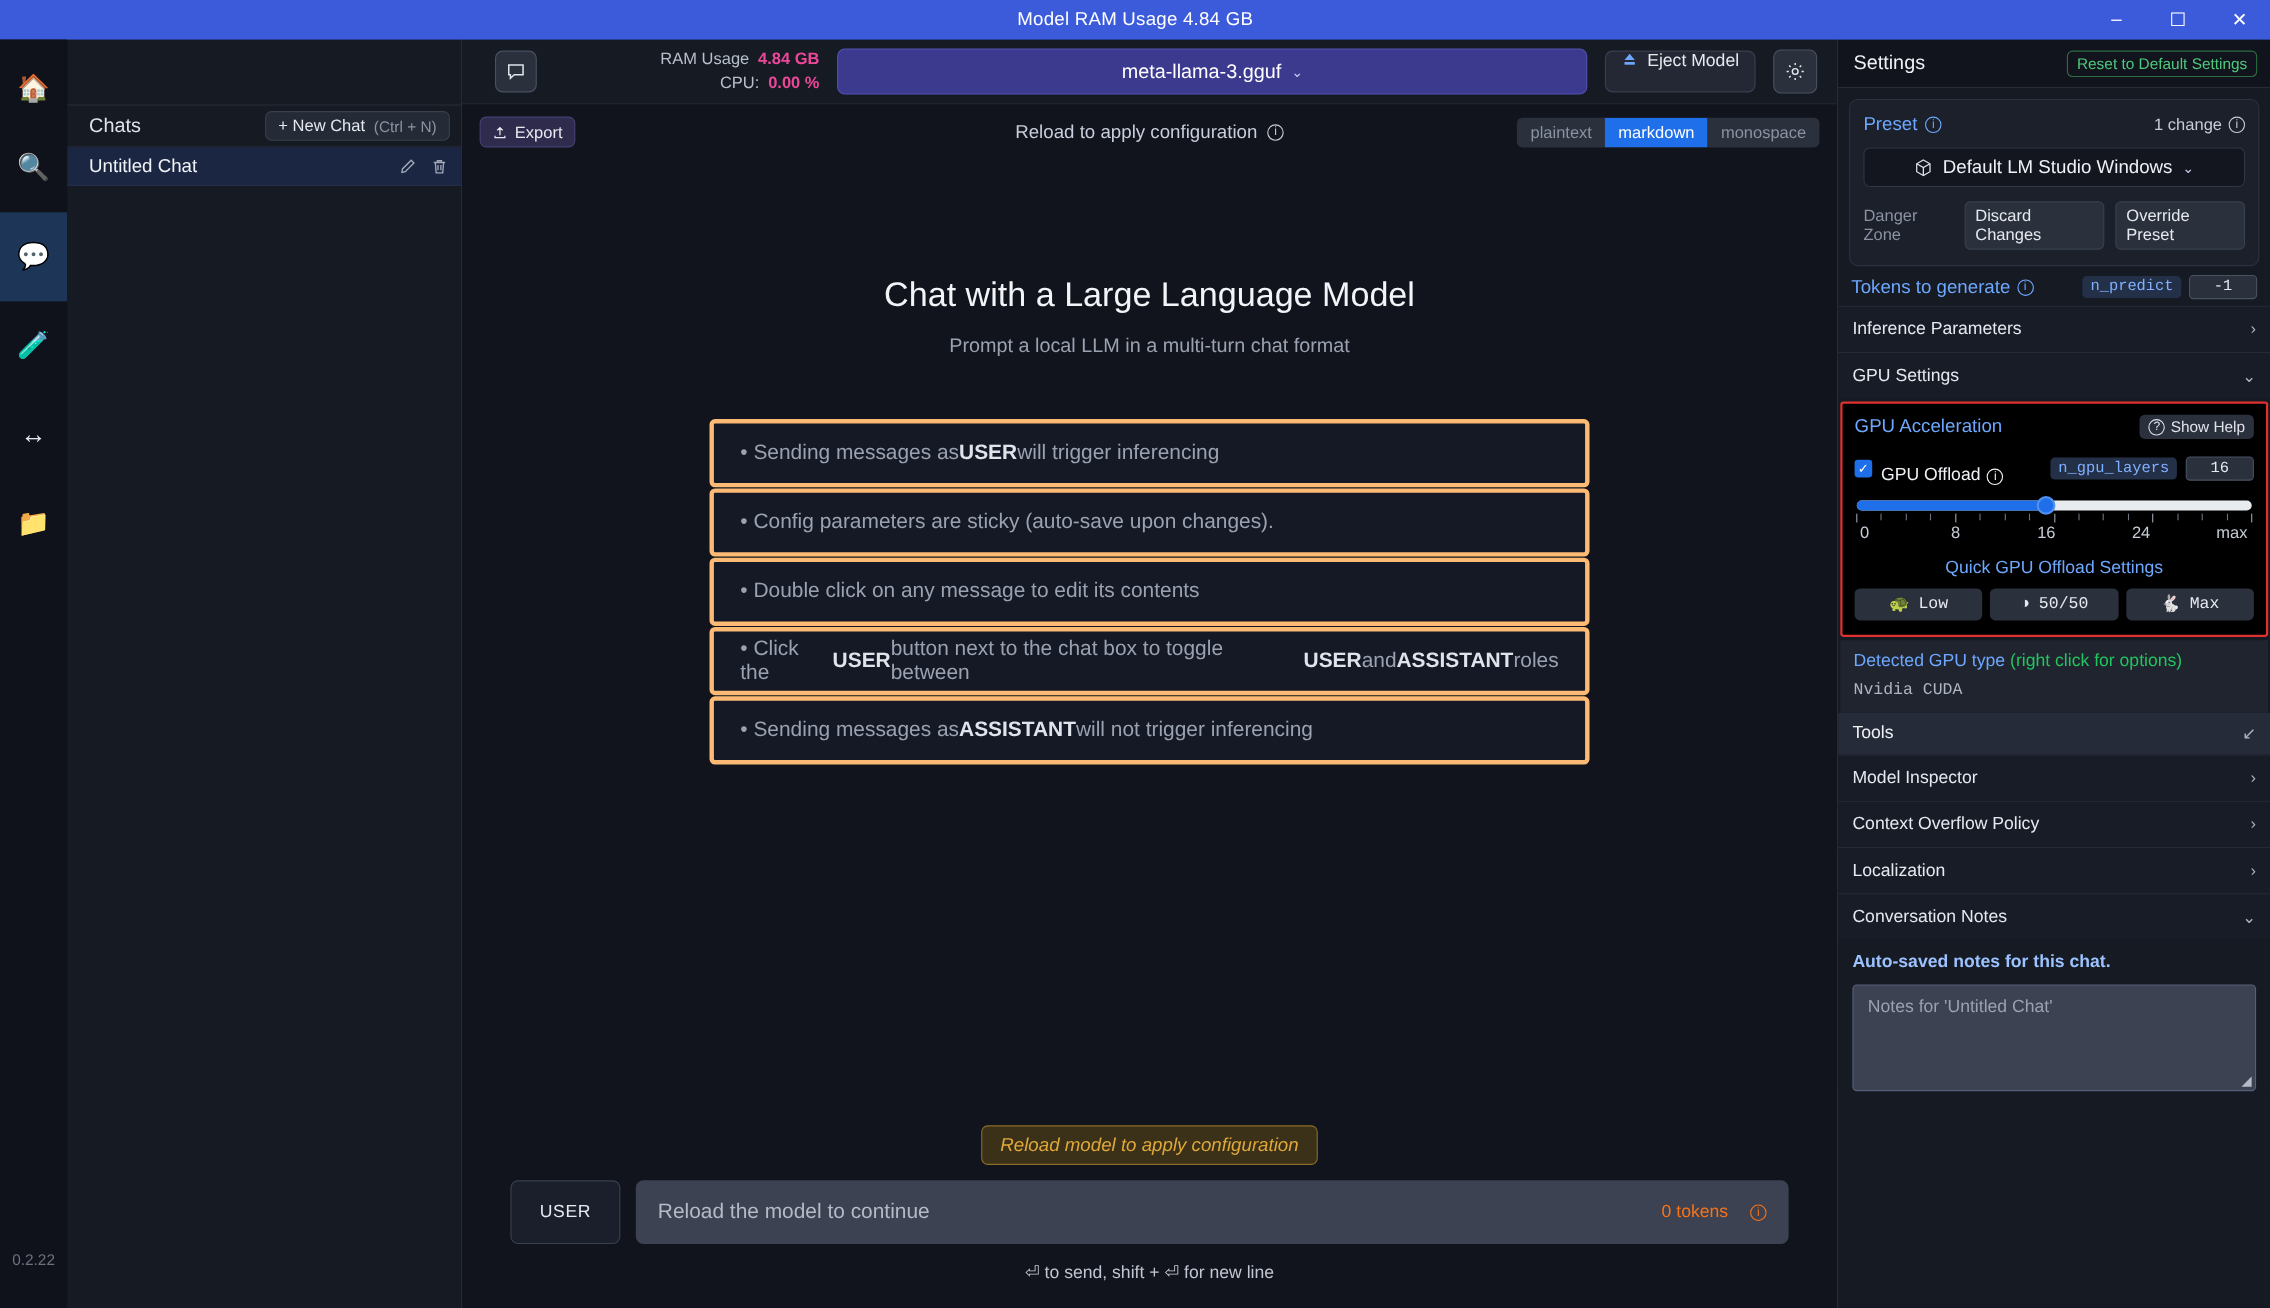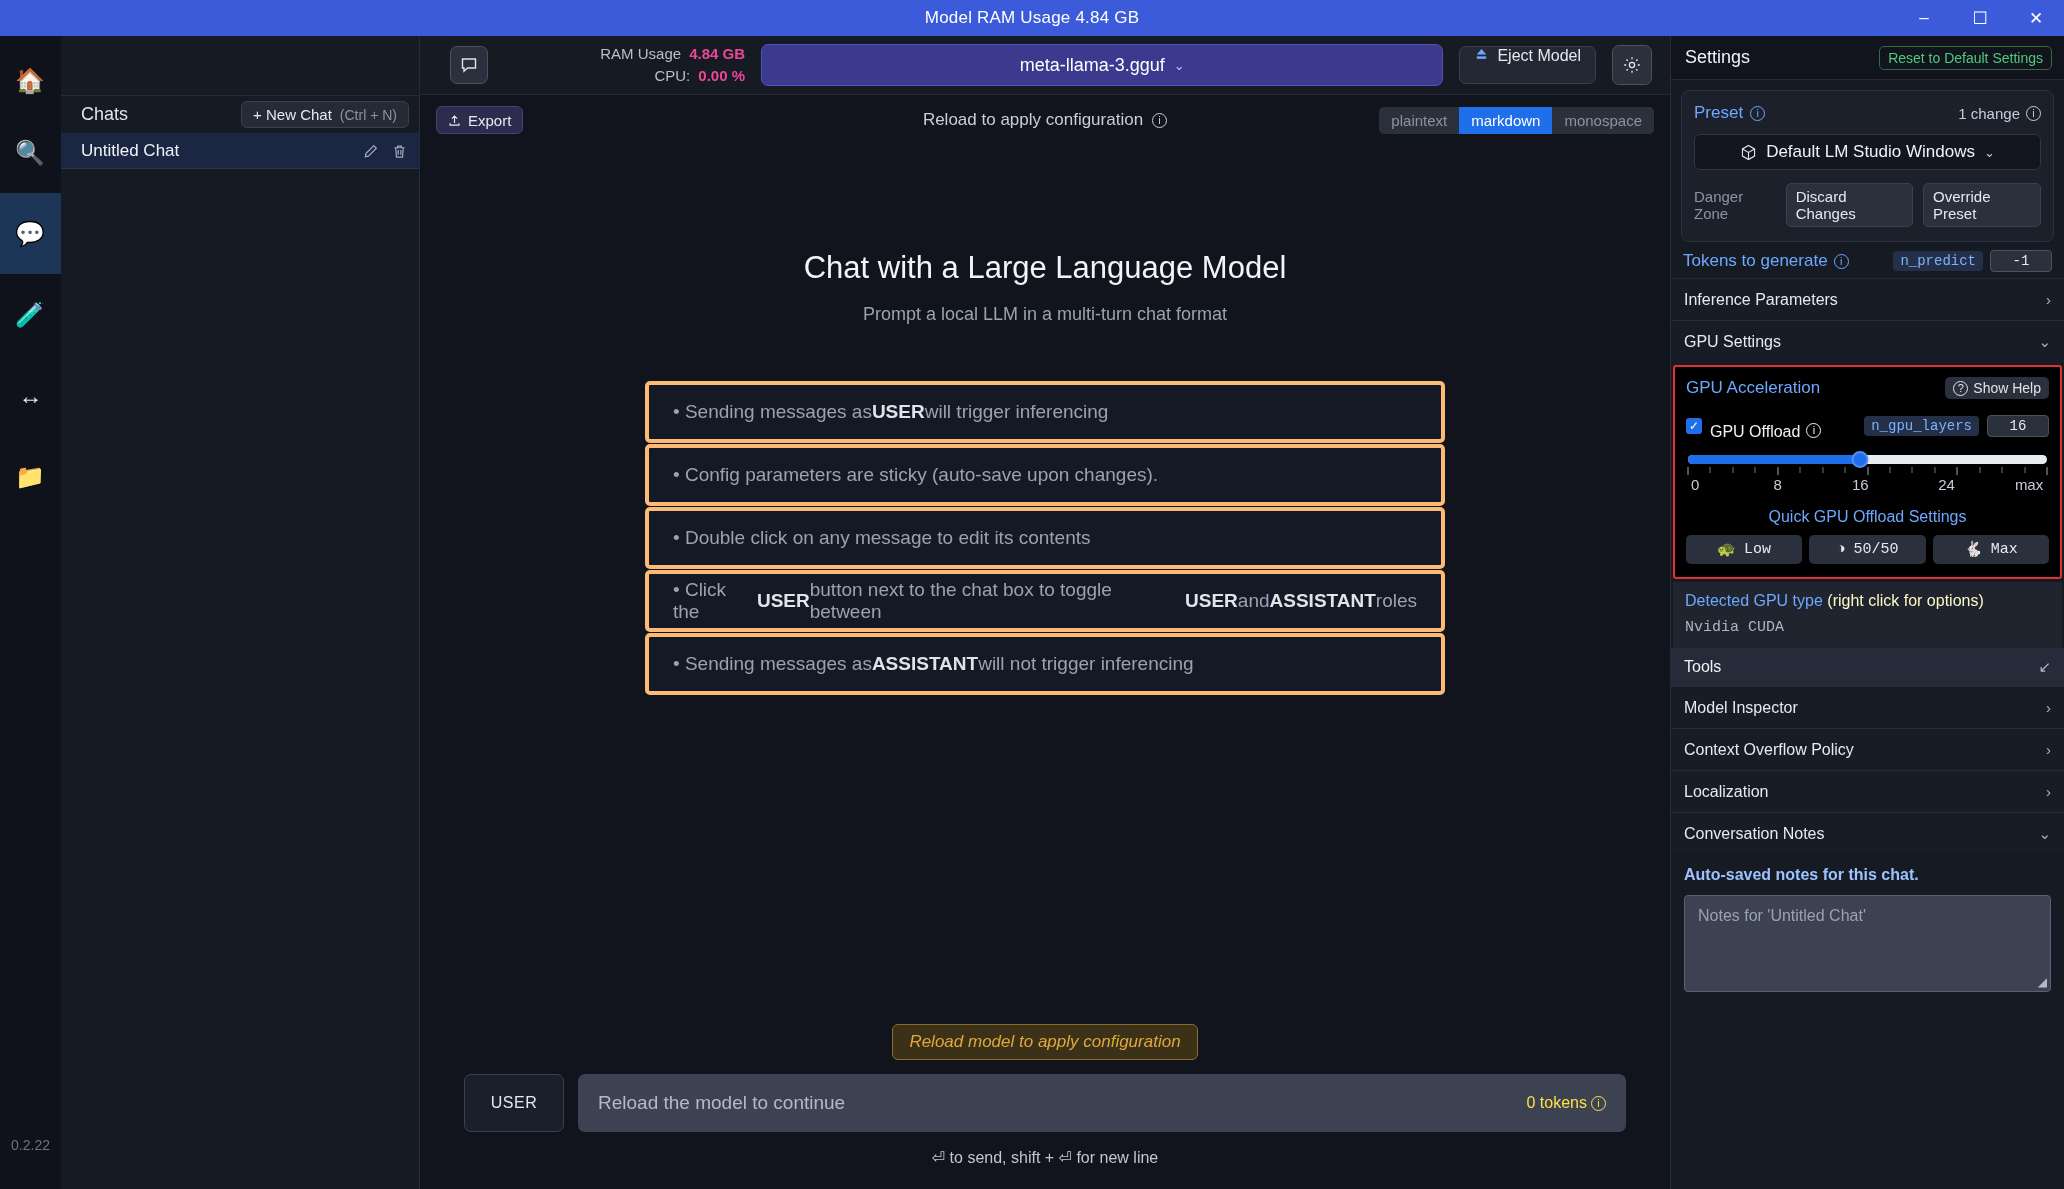--- a/index.html
+++ b/index.html
@@ -146,21 +146,21 @@
   .user-btn {
     width: 100px; border: 1px solid #39404e; border-radius: 7px; background: #1a1f2b;
     display: flex; align-items: center; justify-content: center; font-size: 16px;
     color: #e6e9ef; cursor: pointer; letter-spacing: .5px;
   }
   .input-box {
     flex: 1; background: #3c4251; border-radius: 7px; display: flex; align-items: center;
     padding: 0 20px; cursor: text;
   }
   .input-ph { flex: 1; font-size: 19px; color: #b4bac6; }
-  .token-count { display: flex; align-items: center; gap: 4px; font-size: 16px; color: #fde047; }
+  .token-count { display: flex; align-items: center; gap: 20px; font-size: 16px; color: #f97316; }
   .hint { text-align: center; font-size: 16px; color: #c0c6d2; padding: 16px 0 0; }
 
   
   .settings {
     width: 394px; flex: 0 0 394px; background: #161a23; border-left: 1px solid #262b36;
     display: flex; flex-direction: column; overflow: hidden;
   }
   .set-head {
     height: 44px; display: flex; align-items: center; justify-content: space-between;
     padding: 0 12px 0 14px; background: #11141c; border-bottom: 1px solid #262b36;
@@ -221,21 +221,21 @@
   .show-help {
     background: #2a303c; border-radius: 5px; padding: 3px 8px; font-size: 14px;
     color: #dfe3ea; cursor: pointer; display: flex; align-items: center; gap: 5px;
   }
   .offload-row { margin-top: 11px; display: flex; align-items: center; }
   .cb {
     width: 16px; height: 16px; background: #1f6feb; border-radius: 3px; margin-right: 8px;
     display: flex; align-items: center; justify-content: center; color: #fff; font-size: 12px;
     cursor: pointer;
   }
-  .offload-label { font-size: 16px; color: #f0f2f6; display: flex; align-items: flex-start; gap: 6px; margin-top: 13px; }
+  .offload-label { font-size: 16px; color: #f0f2f6; display: flex; align-items: flex-end; gap: 6px; margin-top: 13px; }
   .offload-tags { margin-left: auto; display: flex; align-items: center; gap: 8px; }
 
   .slider-wrap { margin-top: 14px; padding: 0 2px; }
   .slider {
     position: relative; height: 9px; background: #e9ecef; border-radius: 5px; cursor: pointer;
   }
   .slider-fill { position: absolute; left: 0; top: 0; bottom: 0; background: #1f6feb; border-radius: 5px; }
   .slider-thumb {
     position: absolute; width: 17px; height: 17px; background: #1f6feb; border-radius: 50%;
     top: -4px; transform: translateX(-50%); cursor: grab; border: 2px solid #4d90f0;
@@ -251,21 +251,21 @@
   .quick-btn {
     flex: 1; background: #2a303c; border-radius: 5px; height: 29px;
     display: flex; align-items: center; justify-content: center; gap: 8px;
     font-size: 15px; color: #e6e9ef; cursor: pointer;
     font-family: "Liberation Mono", monospace;
   }
 
   .gpu-detect { background: #1f242f; margin: 0 2px; padding: 10px 12px 12px; }
   .gpu-detect-title { font-size: 16px; }
   .gpu-detect-title .k { color: #6ea8fe; }
-  .gpu-detect-title .m { color: #fef9c3; }
+  .gpu-detect-title .m { color: #22c55e; }
   .gpu-detect-val {
     font-family: "Liberation Mono", monospace; font-size: 15px; color: #aeb5c2; margin-top: 9px;
   }
 
   .tools-row {
     height: 38px; display: flex; align-items: center; justify-content: space-between;
     padding: 0 13px; background: #252b38; font-size: 16px; color: #f0f2f6; cursor: pointer;
   }
   .notes-area { padding: 12px 13px 0; background: #161a23; }
   .notes-title { font-size: 16px; color: #9cc3ff; font-weight: bold; }

